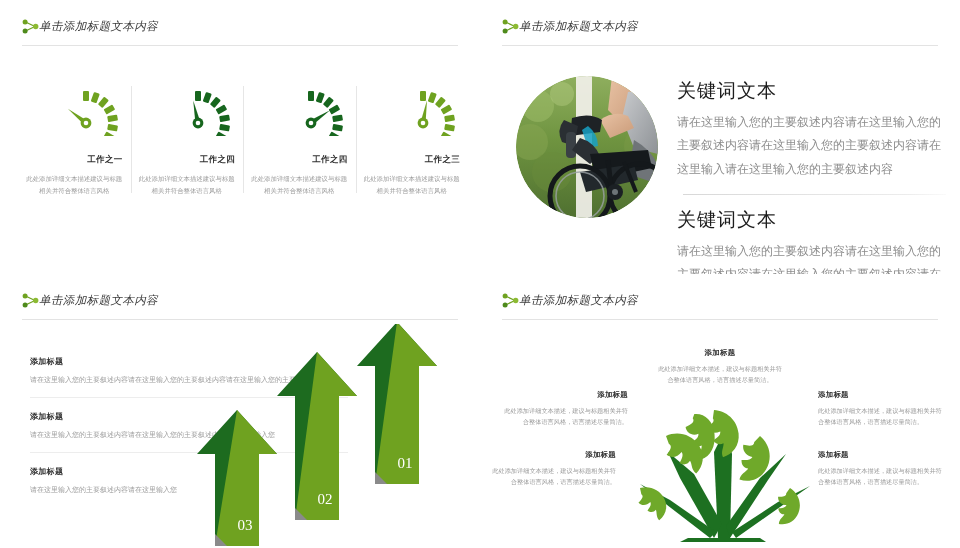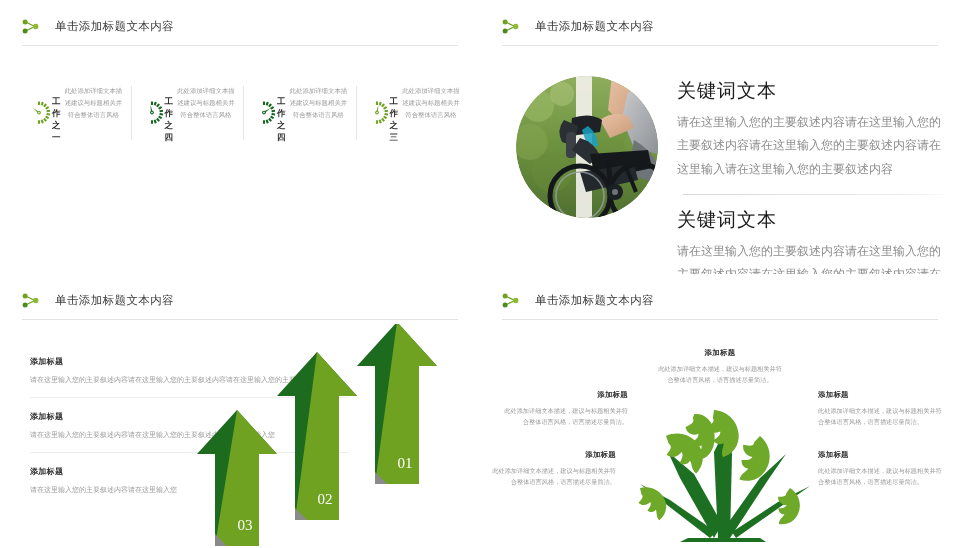--- a/index.html
+++ b/index.html
@@ -16,42 +16,43 @@
     grid-template-columns: 480px 480px;
     grid-template-rows: 274px 274px;
   }
   .panel { position: relative; overflow: hidden; }
 
   
   .panel-head {
     position: absolute;
     left: 22px; right: 22px; top: 16px;
     height: 30px;
-    display: flex; align-items: center; gap: 16px;
+    display: flex; align-items: center; gap: 0;
     border-bottom: 1px solid #e3e3e3;
     padding-bottom: 9px;
+    font-style: italic;
   }
   .node-icon { width: 17px; height: 15px; flex: none; display:block; }
   .panel-head-title {
     font-size: 11.5px;
     color: #3a3a3a;
     letter-spacing: .4px;
     white-space: nowrap;
   }
 
   
   .gauge-row {
     position: absolute;
     left: 18px; right: 12px; top: 78px;
     display: grid;
     grid-template-columns: repeat(4, 1fr);
   }
   .gauge-cell {
     position: relative;
-    display: flex; flex-direction: row; align-items: flex-start;
+    display: flex; flex-direction: column; align-items: flex-end;
     padding: 0 8px;
   }
   .gauge-cell + .gauge-cell::before {
     content: "";
     position: absolute; left: 0; top: 8px; bottom: 4px;
     width: 1px; background: #e6e6e6;
   }
   .gauge-svg { width: 74px; height: 58px; display: block; }
   .gauge-title {
     margin-top: 18px;

